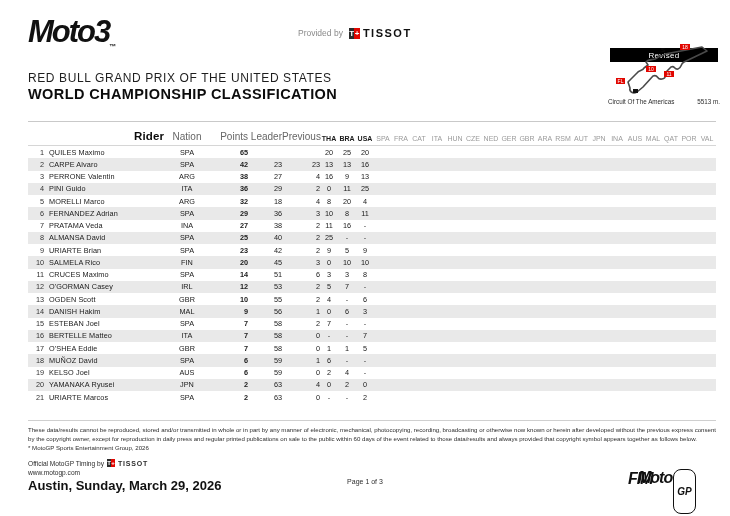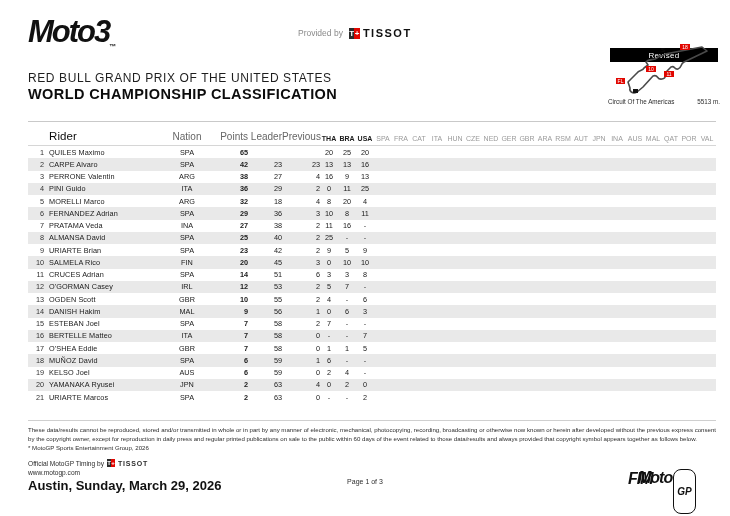--- a/index.html
+++ b/index.html
@@ -29,21 +29,21 @@
   .thead { display:flex; align-items:flex-end; border-top:1px solid #c9c9c9; border-bottom:1px solid #d6d6d6; height:25px; padding-bottom:3px; }
   .trow { display:flex; align-items:center; height:12.25px; font-size:7.3px; }
   .trow.striped { background:#e9e9e9; }
   .c-pos { width:16px; text-align:right; color:#333; }
   .c-name { width:120px; padding-left:5px; text-align:left; font-weight:400; letter-spacing:0.1px; }
   .c-nation { width:46px; text-align:center; }
   .c-points { width:38px; text-align:right; font-weight:700; }
   .c-leader { width:34px; text-align:right; }
   .c-prev { width:38px; text-align:right; }
   .c-race { width:18px; text-align:center; }
-  .h-rider { font-size:11.5px; font-weight:400; color:#0c0c0c; text-align:left; padding-left:5px; }
+  .h-rider { font-size:11.5px; font-weight:700; color:#0c0c0c; text-align:right; padding-left:5px; }
   .h-it { font-size:10px; color:#666; font-weight:400; }
   .race-code { font-size:7px; color:#9a9a9a; font-weight:400; }
   .race-code.active { color:#1a1a1a; font-weight:700; }
 
   
   .footer-divider { position:absolute; left:28px; top:420px; width:688px; border-top:1px solid #cfcfcf; }
   .legal { position:absolute; left:28px; top:426px; width:692px; font-size:6.1px; line-height:1.45; color:#2d2d2d; }
   .legal-2 { position:absolute; left:28px; top:444px; font-size:6.1px; color:#2d2d2d; }
   .timing-row { position:absolute; left:28px; top:459px; display:flex; align-items:center; gap:3px; font-size:6.6px; color:#2d2d2d; }
   .timing-row .tissot-sq { width:8px; height:8px; }
@@ -426,21 +426,21 @@
           <span class="c-race"></span>
           <span class="c-race"></span>
           <span class="c-race"></span>
           <span class="c-race"></span>
           <span class="c-race"></span>
           <span class="c-race"></span>
           <span class="c-race"></span>
         </div>
         <div class="trow">
           <span class="c-pos">11</span>
-          <span class="c-name">CRUCES Adrian</span>
+          <span class="c-name">CRUCES Maximo</span>
           <span class="c-nation">SPA</span>
           <span class="c-points">14</span>
           <span class="c-leader">51</span>
           <span class="c-prev">6</span>
           <span class="c-race">3</span>
           <span class="c-race">3</span>
           <span class="c-race">8</span>
           <span class="c-race"></span>
           <span class="c-race"></span>
           <span class="c-race"></span>

